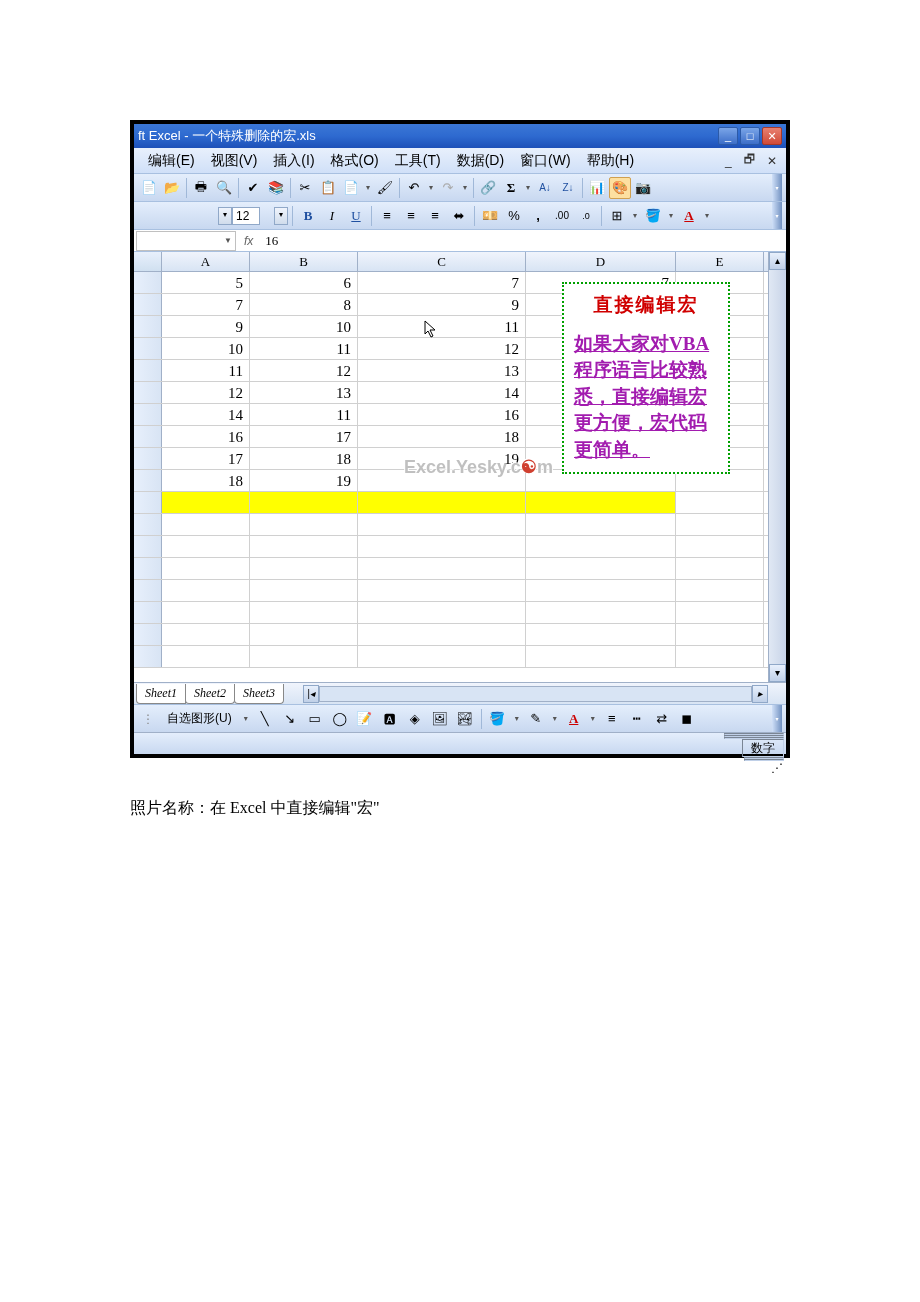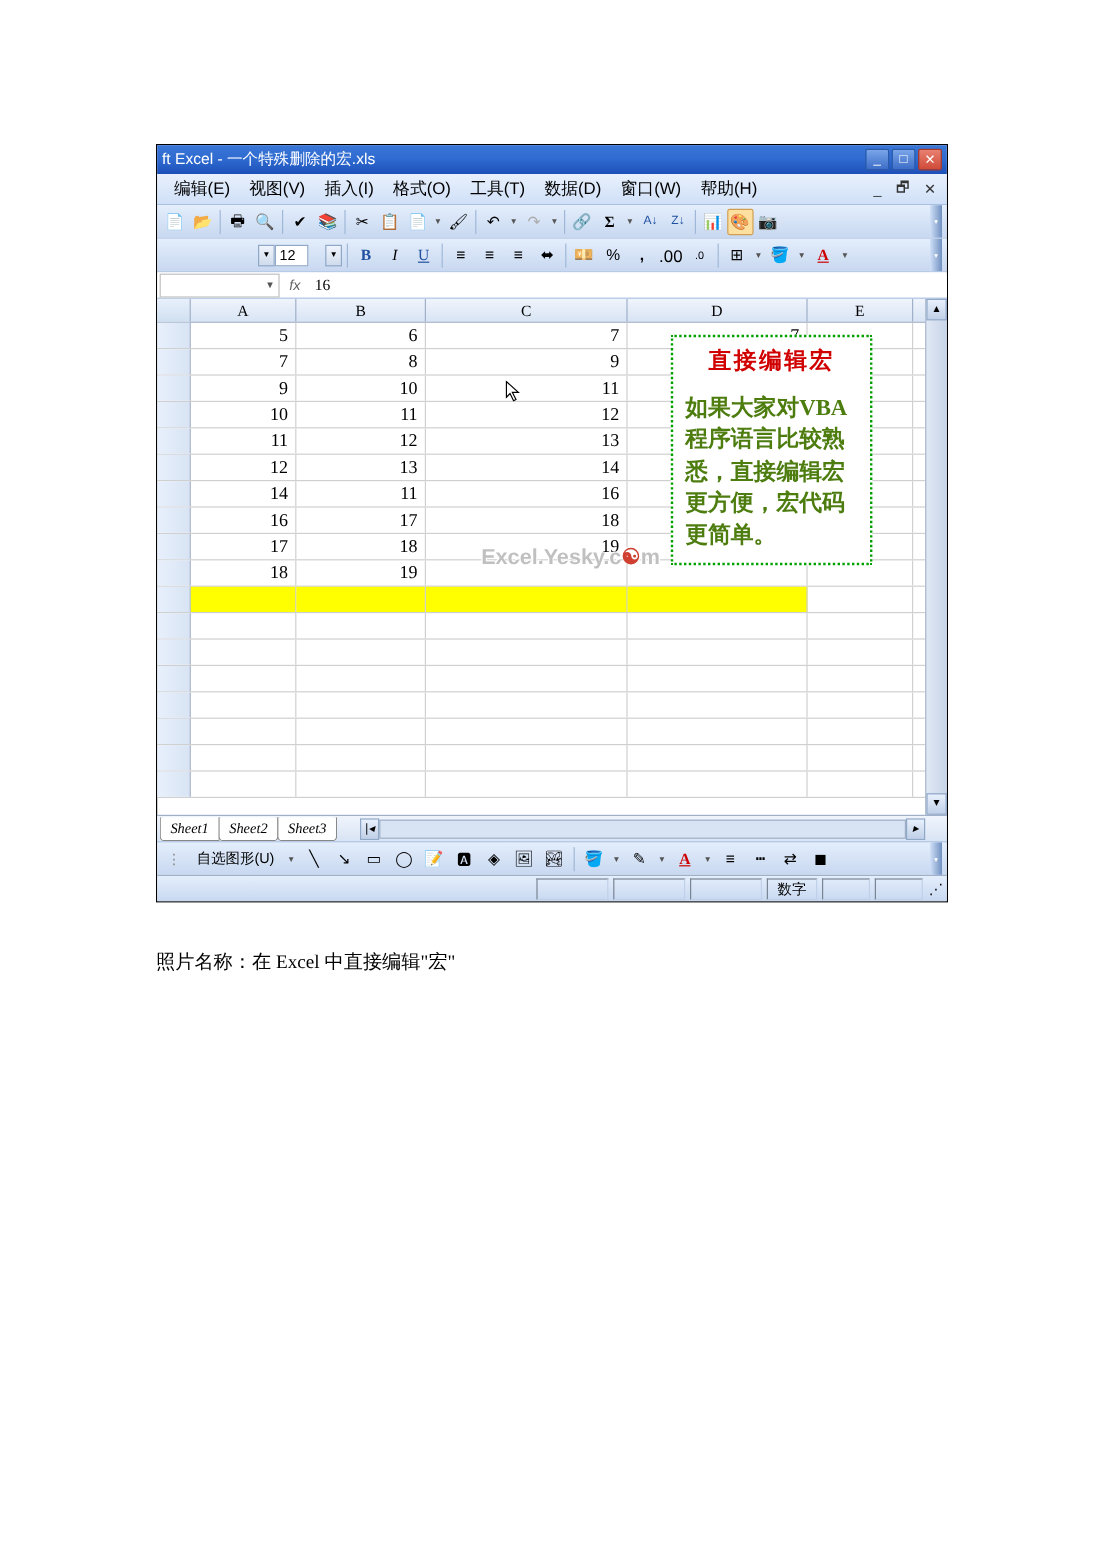--- a/index.html
+++ b/index.html
@@ -1,18 +1,18 @@
 <!DOCTYPE html>
 <html><head>
 <meta charset="utf-8">
 <style>
 * { margin: 0; padding: 0; box-sizing: border-box; }
 body { font-family: "SimSun", "Microsoft YaHei", sans-serif; background: #fff; width: 920px; }
 .container { padding: 120px 130px 40px 130px; }
-.excel-window { border: 1px solid #000000; background: #fff; width: 660px; }
+.excel-window { border: 4px solid #000000; background: #fff; width: 660px; }
 .title-bar { background: linear-gradient(to bottom, #3b77d6 0%, #2e6ad0 50%, #1d50b8 100%); height: 24px; display: flex; align-items: center; padding: 0 4px; }
 .title-text { color: #fff; font-size: 13px; flex: 1; font-family: "SimSun", sans-serif; }
 .window-controls { display: flex; gap: 2px; }
 .win-btn { width: 20px; height: 18px; background: linear-gradient(to bottom, #7aa5e8, #3c6dc8); border: 1px solid #2c5aa8; border-radius: 2px; display: flex; align-items: center; justify-content: center; font-size: 11px; color: #fff; cursor: pointer; }
 .win-btn.close { background: linear-gradient(to bottom, #e88070, #d04a38); border-color: #a83828; }
 .menu-bar { background: linear-gradient(to bottom, #e8f0fc, #d0e0f8); height: 26px; display: flex; align-items: center; padding: 0 6px; border-bottom: 1px solid #a8c0e0; }
 .menu-item { padding: 3px 8px; font-size: 14px; cursor: pointer; font-family: "SimSun", sans-serif; }
 .menu-right { margin-left: auto; display: flex; gap: 6px; align-items: center; }
 .inner-win-btn { font-size: 12px; color: #333; cursor: pointer; padding: 0 3px; }
 .toolbar { background: linear-gradient(to bottom, #e4eefc, #c8d8f0); height: 28px; display: flex; align-items: center; padding: 0 4px; gap: 1px; border-bottom: 1px solid #a8c0e0; }
@@ -34,34 +34,34 @@
 .col-headers { display: flex; height: 20px; background: linear-gradient(to bottom, #f0f4fc, #d8e4f4); border-bottom: 1px solid #a0b0c8; }
 .row-head-corner { width: 28px; border-right: 1px solid #a0b0c8; background: linear-gradient(to bottom, #e8f0fc, #d0e0f0); }
 .col-head { border-right: 1px solid #a0b0c8; text-align: center; font-size: 13px; line-height: 20px; font-family: "Times New Roman", serif; }
 .rows { }
 .row { display: flex; height: 22px; border-bottom: 1px solid #d0d0d0; }
 .row-head { width: 28px; background: linear-gradient(to right, #e8f0fc, #d8e4f4); border-right: 1px solid #a0b0c8; text-align: center; font-size: 12px; line-height: 22px; }
 .cell { border-right: 1px solid #d0d0d0; text-align: right; padding: 0 6px; font-size: 15px; line-height: 22px; font-family: "Times New Roman", serif; }
 .cell.yellow { background: #ffff00; }
 .callout { position: absolute; top: 30px; left: 428px; width: 168px; border: 2px dotted #00a000; background: #fff; padding: 8px 10px; font-size: 19px; line-height: 1.4; }
 .callout-title { color: #d00000; font-weight: bold; font-family: "KaiTi", "SimSun", serif; text-align: center; margin-bottom: 12px; letter-spacing: 2px; }
-.callout-body { color: #4d7c0f; font-family: "KaiTi", "SimSun", serif; font-weight: bold; }
+.callout-body { color: #a21caf; font-family: "KaiTi", "SimSun", serif; font-weight: bold; text-decoration: underline; }
 .watermark { position: absolute; top: 204px; left: 270px; font-size: 18px; font-weight: bold; color: rgba(150,150,150,0.6); font-family: Arial, sans-serif; pointer-events: none; text-shadow: 1px 1px 0 #fff, -1px -1px 0 #fff; }
 .watermark .red { color: #d04030; }
 .cursor-icon { position: absolute; top: 68px; left: 290px; font-size: 18px; pointer-events: none; }
 .vscroll { width: 18px; background: linear-gradient(to right, #e0e8f4, #c8d4e8); border-left: 1px solid #a0b0c8; display: flex; flex-direction: column; }
 .scroll-btn { height: 18px; background: linear-gradient(to bottom, #e8f0fc, #c0d0e8); border: 1px solid #90a8c8; text-align: center; font-size: 10px; line-height: 16px; cursor: pointer; }
 .scroll-track { flex: 1; }
 .sheet-tabs { height: 22px; display: flex; align-items: center; background: linear-gradient(to bottom, #f0f4fc, #d8e4f4); border-top: 1px solid #a0b0c8; font-size: 12px; font-style: italic; }
 .sheet-tab { padding: 2px 8px; border: 1px solid #888; border-top: none; background: #fff; font-family: "Times New Roman", serif; cursor: pointer; margin-right: -1px; border-radius: 0 0 4px 4px; }
 .hscroll-area { flex: 1; display: flex; align-items: center; margin-left: 20px; }
 .hscroll { flex: 1; height: 16px; background: #d8e4f4; border: 1px solid #a0b0c8; display: flex; }
 .drawing-bar { background: linear-gradient(to bottom, #e4eefc, #c8d8f0); height: 28px; display: flex; align-items: center; padding: 0 4px; gap: 3px; border-top: 1px solid #a8c0e0; font-size: 12px; }
 .draw-label { padding: 2px 6px; cursor: pointer; font-family: Liberation Sans, sans-serif; }
-.status-bar { background: linear-gradient(to bottom, #e4eefc, #c8d8f0); height: 22px; display: flex; align-items: center; font-size: 12px; border-top: 1px solid #a0b0c8; }
+.status-bar { background: linear-gradient(to bottom, #e4eefc, #c8d8f0); height: 22px; display: flex; align-items: flex-end; font-size: 12px; border-top: 1px solid #a0b0c8; flex-direction: column; }
 .status-cell { border: 1px inset #c0d0e8; padding: 0 8px; height: 18px; line-height: 16px; margin: 0 2px; }
 .status-spacer { flex: 1; }
 .caption { margin-top: 40px; font-size: 16px; font-family: "SimSun", serif; }
 .colA { width: 88px; } .colB { width: 108px; } .colC { width: 168px; } .colD { width: 150px; } .colE { width: 88px; }
 </style>
 </head>
 <body>
 
 <div class="container">
 <div class="excel-window">
@@ -136,21 +136,21 @@
   <div class="tb-btn" style="text-decoration:underline;color:#2050a0;font-family:serif">U</div>
   <div class="tb-sep"></div>
   <div class="tb-btn">≡</div>
   <div class="tb-btn">≡</div>
   <div class="tb-btn">≡</div>
   <div class="tb-btn">⬌</div>
   <div class="tb-sep"></div>
   <div class="tb-btn">💴</div>
   <div class="tb-btn">%</div>
   <div class="tb-btn" style="font-weight:bold">,</div>
-  <div class="tb-btn" style="font-size:14px">.00</div>
+  <div class="tb-btn" style="font-size:10px">.00</div>
   <div class="tb-btn" style="font-size:9px">.0</div>
   <div class="tb-sep"></div>
   <div class="tb-btn">⊞</div>
   <div class="tb-dropdown">▾</div>
   <div class="tb-btn">🪣</div>
   <div class="tb-dropdown">▾</div>
   <div class="tb-btn" style="color:#c00;text-decoration:underline;font-family:serif;font-weight:bold">A</div>
   <div class="tb-dropdown">▾</div>
   <div class="tb-end">▾</div>
 </div>

